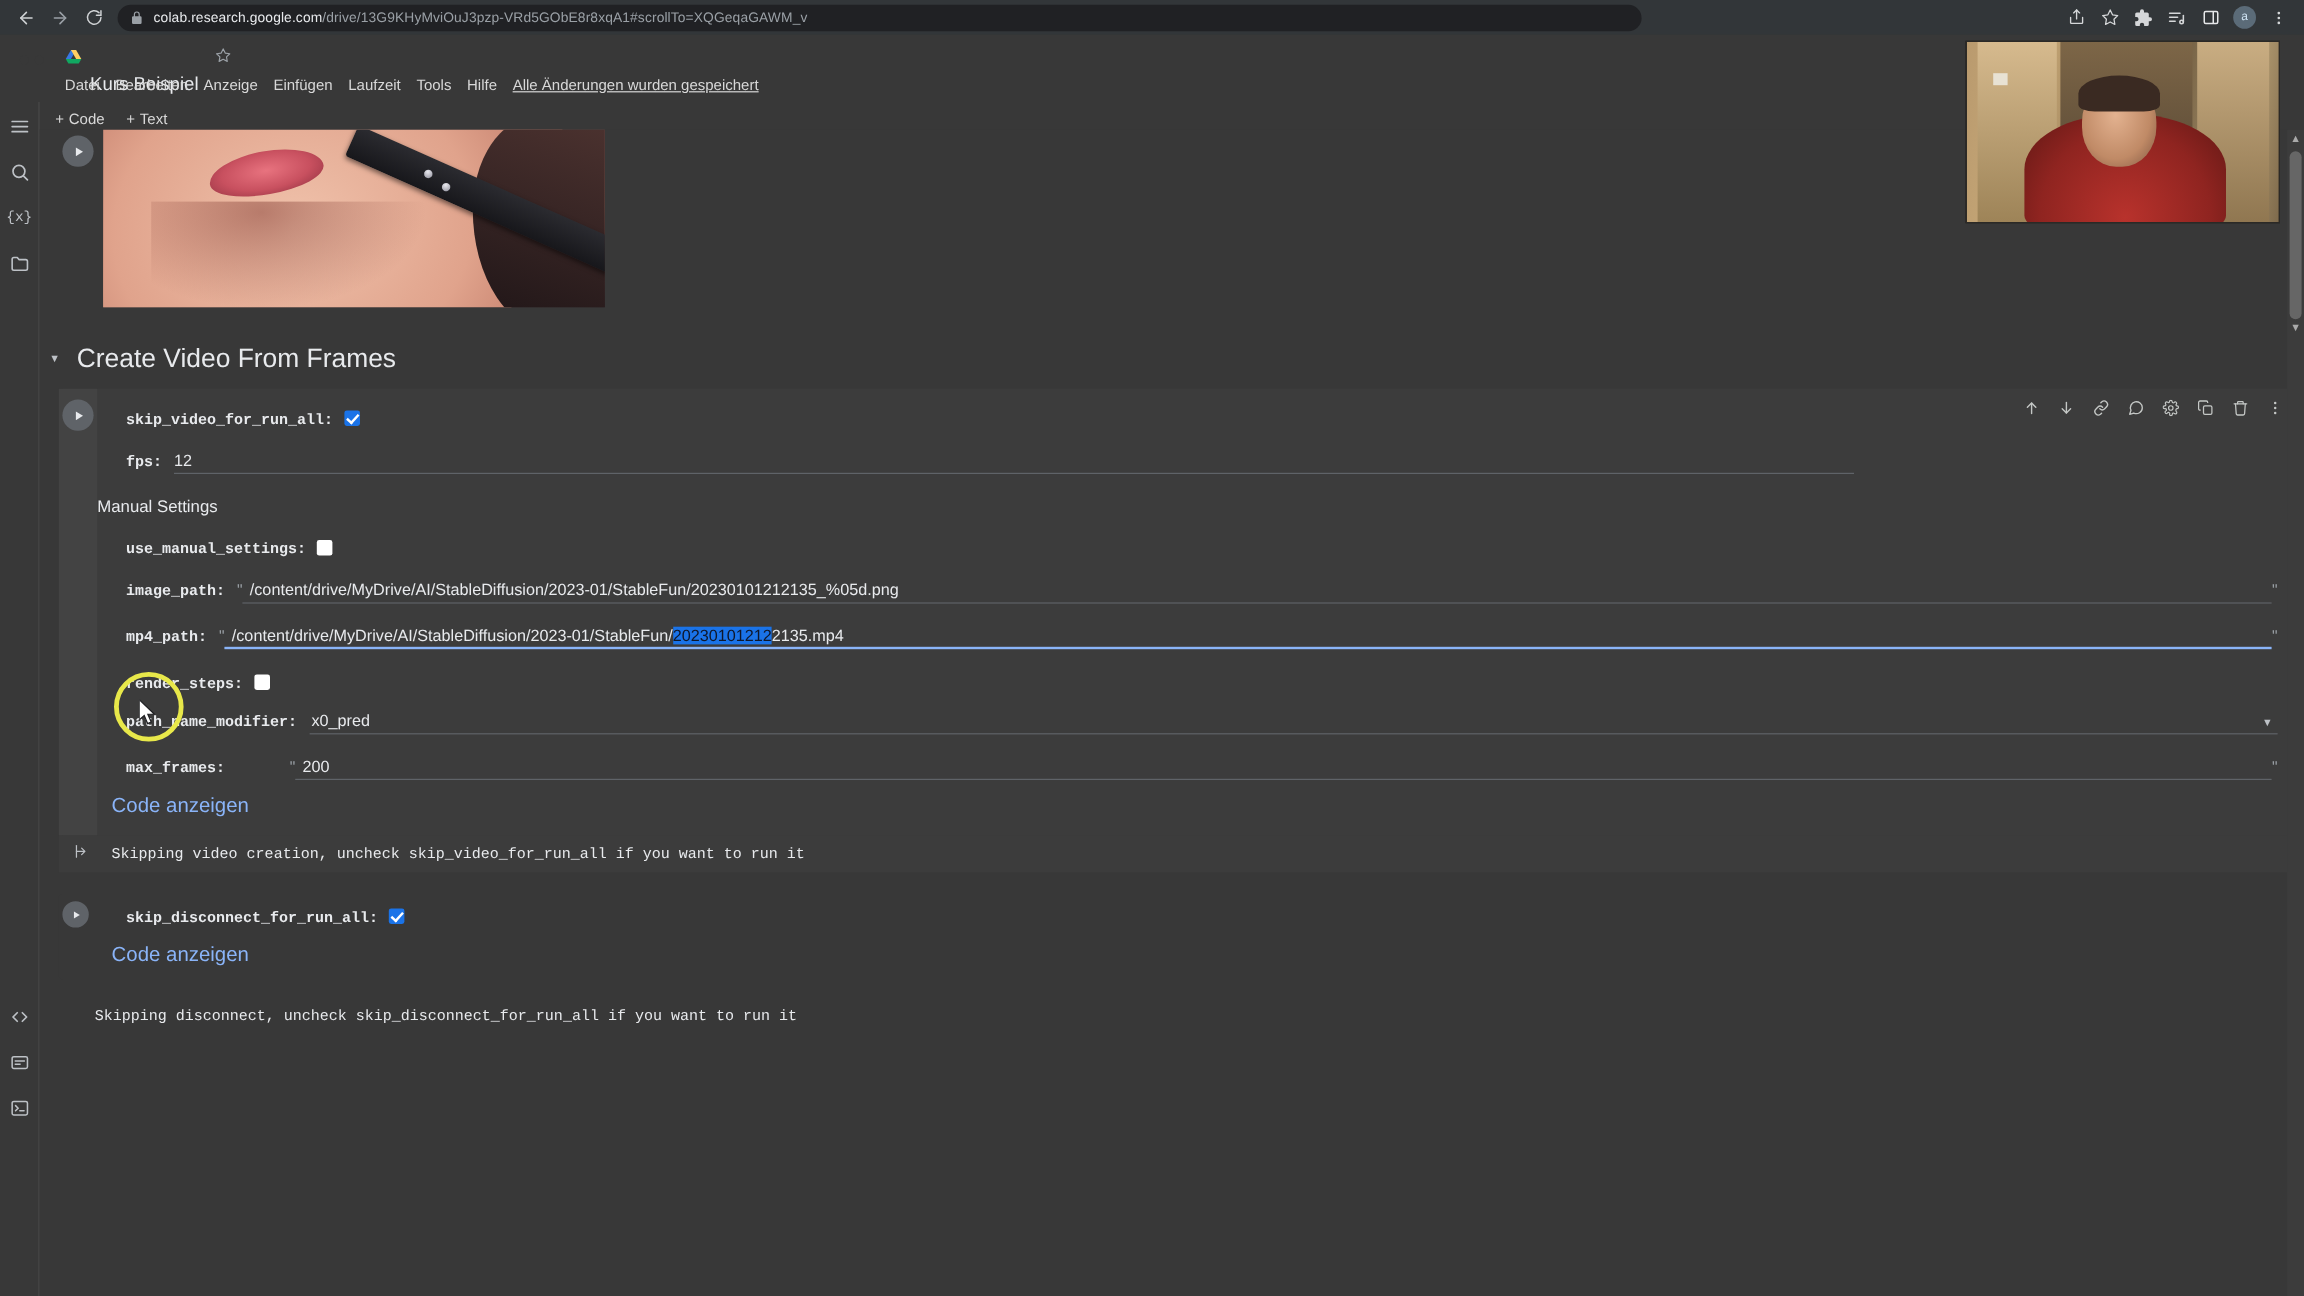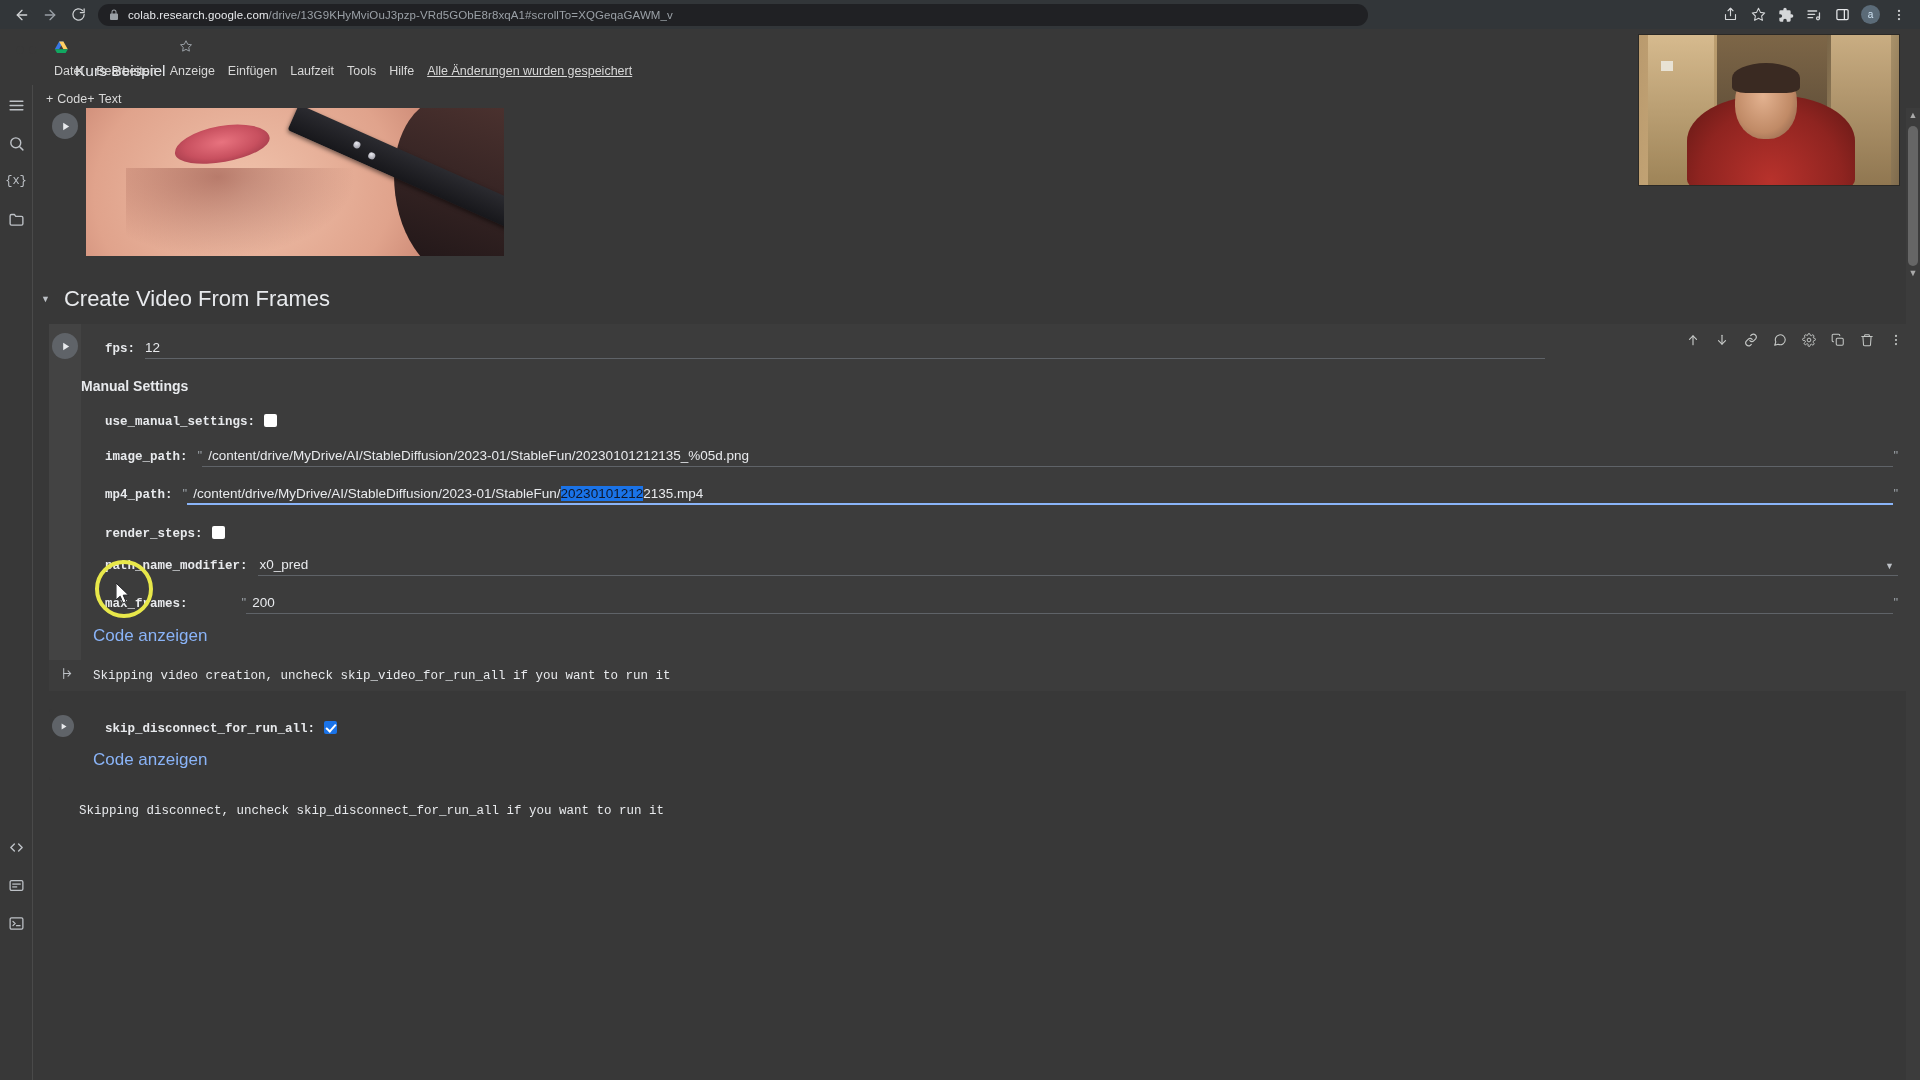--- a/index.html
+++ b/index.html
@@ -70,21 +70,21 @@
     font-size: 12.5px; color: #d8d8d8;
   }
   .menu-row span { cursor: default; }
   .saved-note { text-decoration: underline; color: #d8d8d8; }
 
   
   .cell-toolbar {
     height: 28px; background: #383838;
     border-bottom: 1px solid #4a4a4a;
     display: flex; align-items: center; padding-left: 46px;
-    font-size: 12.5px; color: #d8d8d8;
+    gap: 18px; font-size: 12.5px; color: #d8d8d8;
   }
   .cell-toolbar b { font-weight: 400; margin-right: 4px; }
 
   
   .left-rail {
     position: absolute; left: 0; top: 85px; width: 33px; bottom: 0;
     background: #383838; border-right: 1px solid #4a4a4a;
     display: flex; flex-direction: column; align-items: center;
     padding-top: 10px; gap: 18px;
   }
@@ -205,21 +205,21 @@
   }
   .ftext.focused { border-bottom: 2px solid #8ab4f8; padding-bottom: 2px; }
   .sel { background: #1a73e8; color: #0f172a; }
   .fselect {
     flex: 1 1 auto; border-bottom: 1px solid #5f6368; margin-left: 10px;
     padding: 0 4px 3px 2px; font-size: 13.5px; color: #e8eaed;
     display: flex; align-items: baseline; justify-content: space-between;
   }
   .caret { color: #bdc1c6; font-size: 9px; }
   .mans {
-    font-size: 14px; color: #e8eaed; font-weight: 700;
+    font-size: 14px; color: #e8eaed; font-weight: 400;
     margin: 0 0 18px -12px;
   }
   .showcode { color: #8ab4f8; font-size: 17px; margin-top: -2px; }
 
   .out-row {
     display: flex; align-items: center; gap: 18px;
     background: #3c3c3c; margin-left: 16px; padding: 7px 0 7px 12px;
     font-family: "Liberation Mono", "DejaVu Sans Mono", monospace;
     font-size: 12.5px; color: #e8eaed;
   }
@@ -511,20 +511,24 @@
         <svg width="14" height="14" viewBox="0 0 24 24" fill="#c4c7c5">
             <circle cx="12" cy="5" r="1.8"></circle>
             <circle cx="12" cy="12" r="1.8"></circle>
             <circle cx="12" cy="19" r="1.8"></circle>
           </svg>
       </span>
     </div>
 
     <div class="form-body">
 
+      <div class="frow">
+        <span class="flabel findent-1">skip_video_for_run_all:</span>
+        <span class="fcheck on"></span>
+      </div>
 
       <div class="frow">
         <span class="flabel findent-1">fps:</span>
         <span class="fnum">12</span>
       </div>
 
       <div class="mans">Manual Settings</div>
 
       <div class="frow">
         <span class="flabel findent-1">use_manual_settings:</span>

